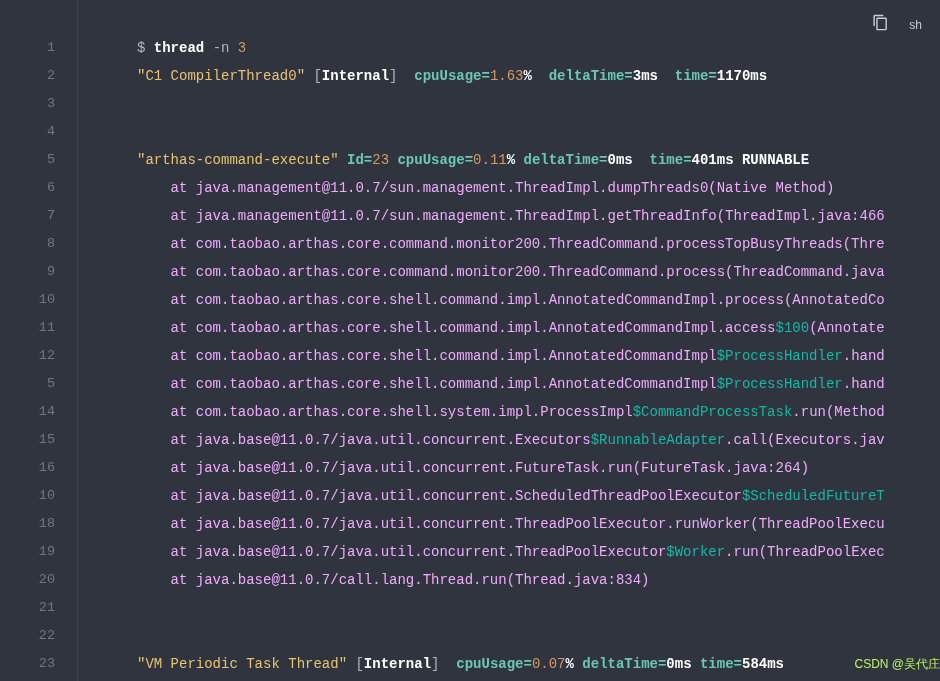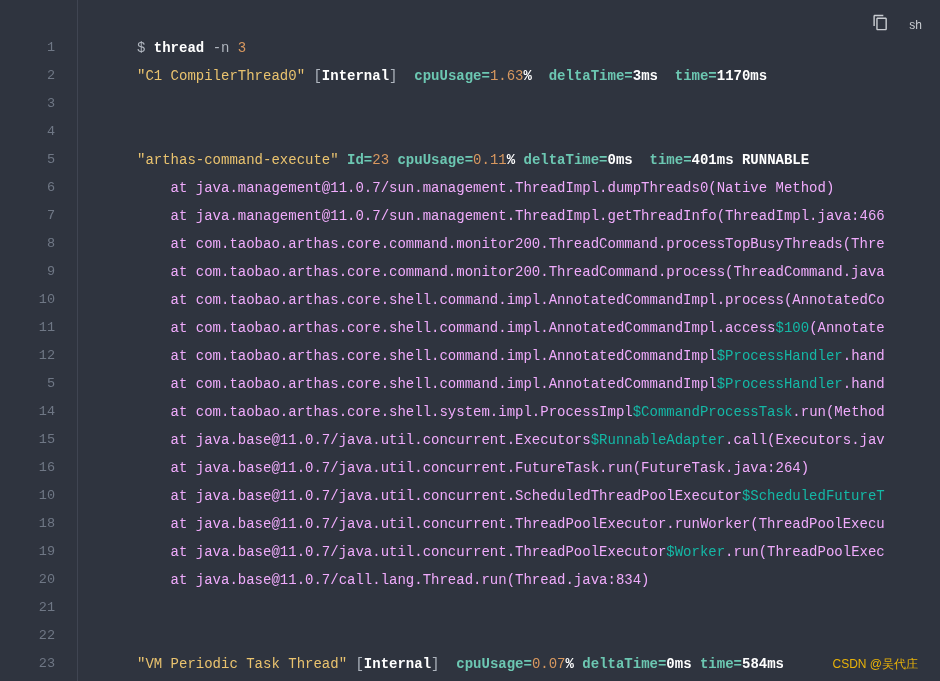--- a/index.html
+++ b/index.html
@@ -52,24 +52,24 @@
     right: 18px;
     display: flex;
     align-items: center;
     gap: 20px;
     color: #c9ccd1;
   }
   .copy-icon svg { width: 17px; height: 17px; fill: #c9ccd1; }
   .lang-tag { font-size: 12px; color: #c9ccd1; font-family: sans-serif; }
   .watermark {
     position: absolute;
-    right: 22px;
+    right: 0;
     bottom: 8px;
     font-size: 12px;
-    color: #eab308;
+    color: #bef264;
     font-family: sans-serif;
   }
   
   .c-white { color: #ffffff; font-weight: bold;}
   .c-plain { color: #f0abfc; }
   .c-grey  { color: #b0b6bf; }
   .c-yellow{ color: #eac36f; }
   .c-aqua  { color: #6cc7b2; font-weight: bold; }
   .c-teal  { color: #14b8a6; }
   .c-num   { color: #d8985f; }

